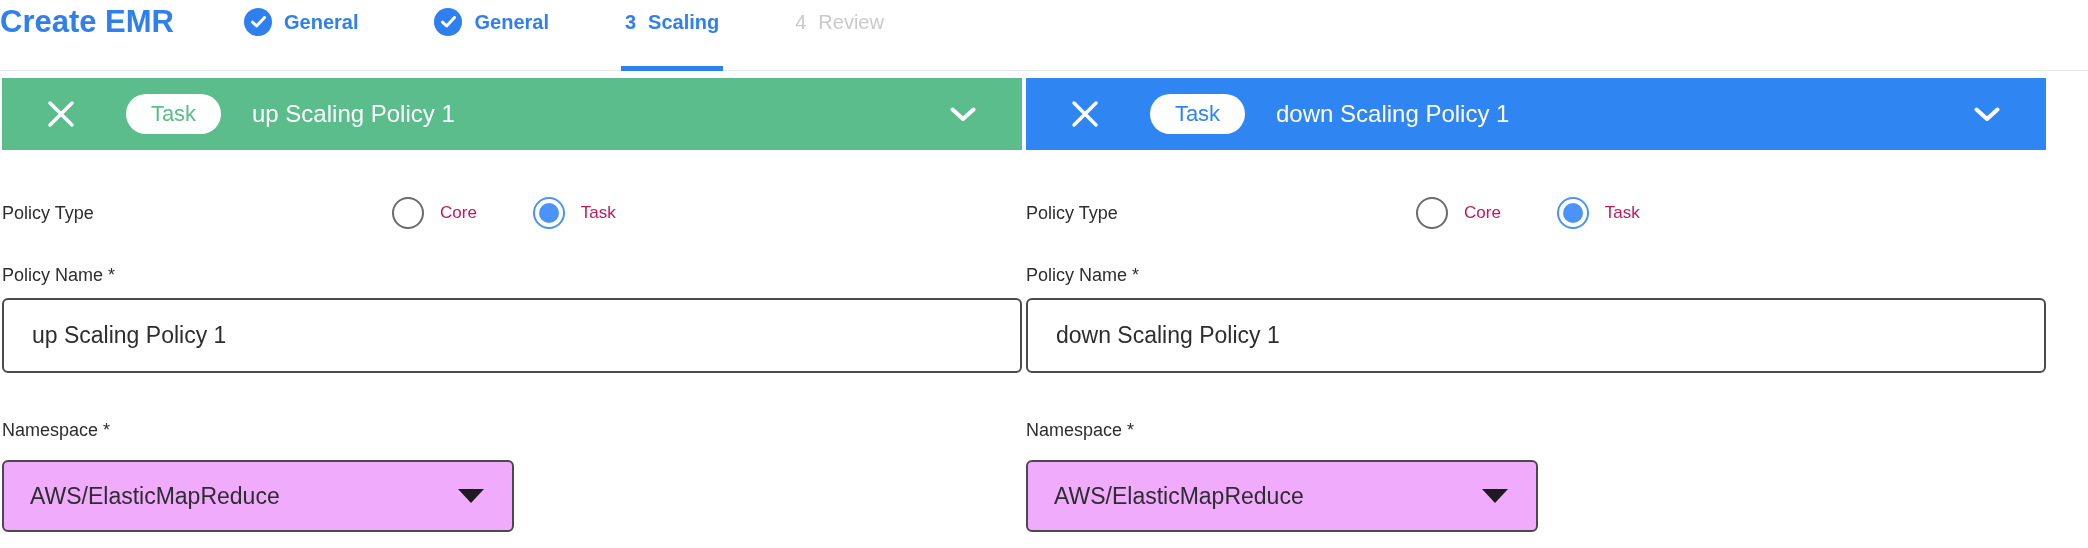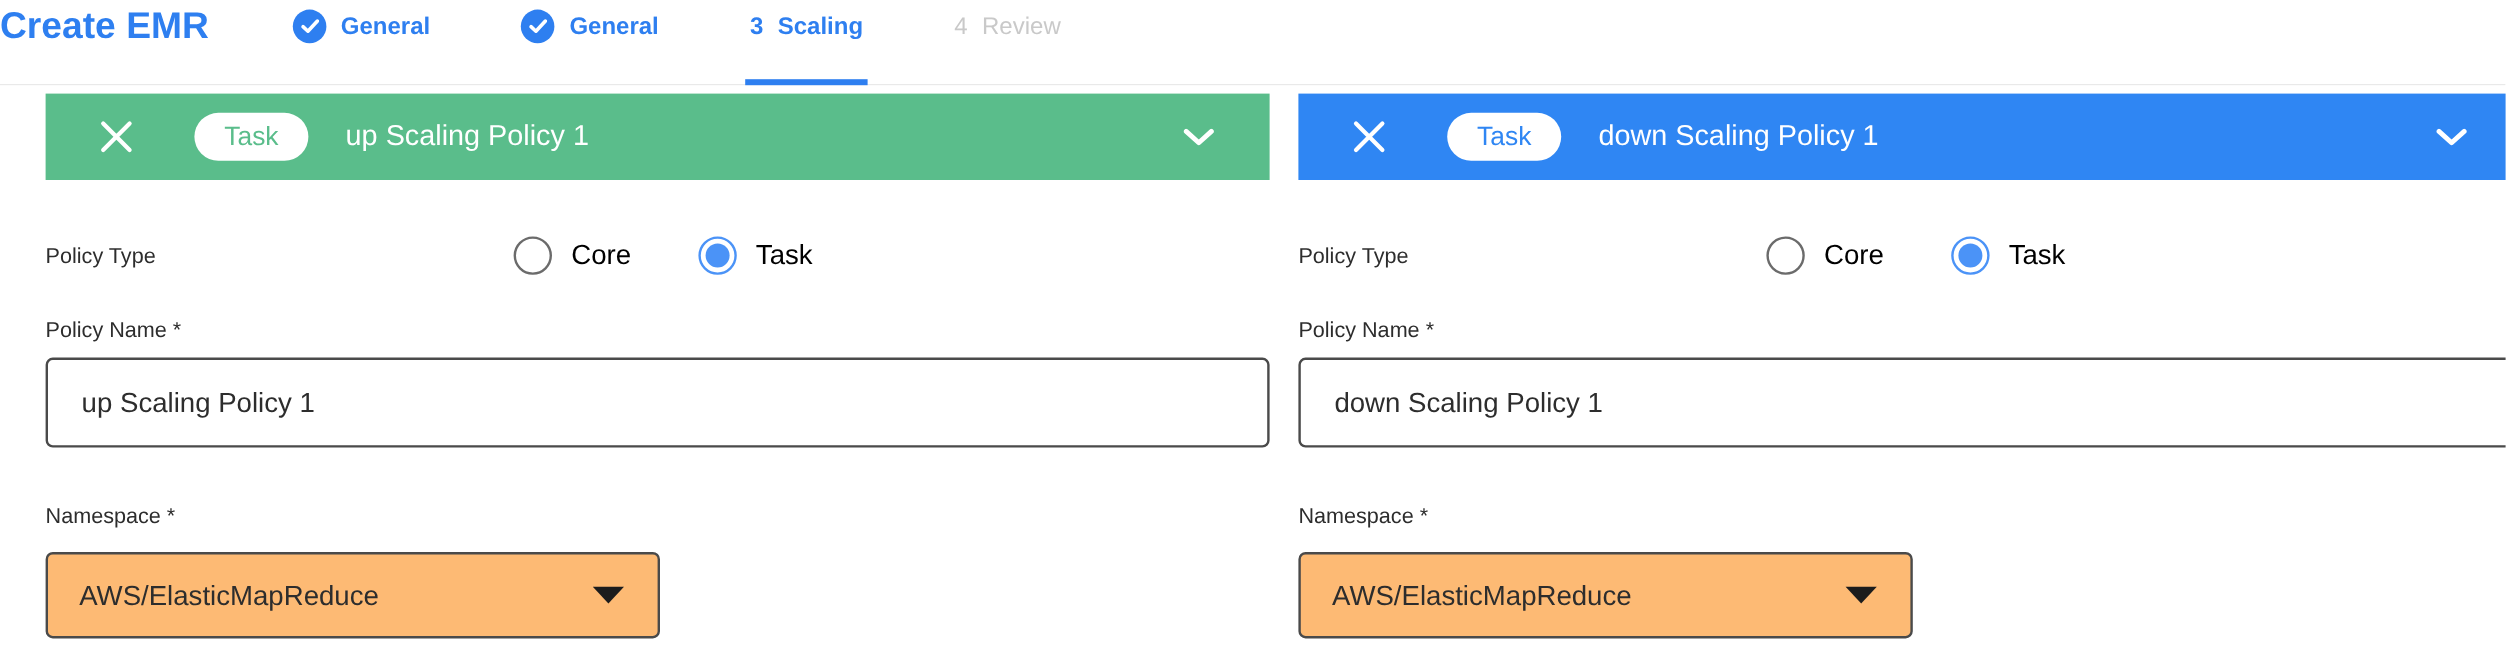--- a/index.html
+++ b/index.html
@@ -13,50 +13,50 @@
   .step { position:relative; display:flex; align-items:center; gap:12px; height:44px;
           font-size:20px; font-weight:600; margin-right:76px; white-space:nowrap; cursor:pointer; }
   .step-done, .step-active { color:#2e7ff0; }
   .step-upcoming { color:#c9c9c9; font-weight:400; }
   .check { width:28px; height:28px; border-radius:50%; background:#2e7ff0;
            display:inline-flex; align-items:center; justify-content:center; flex:0 0 auto; }
   .step-active::after { content:""; position:absolute; left:-4px; right:-4px; top:66px;
                         height:5px; background:#2e7ff0; }
 
   
-  .main { display:grid; grid-template-columns:1020px 1020px; gap:24px; padding:7px 22px 0;margin-left:16px; }
+  .main { display:grid; grid-template-columns:1020px 1020px; gap:4px; padding:7px 2px 0; }
 
   
   .panel-bar { height:72px; display:flex; align-items:center; padding:0 46px 0 45px; color:#fff; }
   .close-btn { display:inline-flex; cursor:pointer; flex:0 0 auto; }
   .pill { min-width:95px; height:40px; border-radius:21px; background:#fff; margin-left:51px;
           padding:0 12px; display:inline-flex; align-items:center; justify-content:center;
           font-size:22px; flex:0 0 auto; }
   .bar-title { margin-left:31px; font-size:24px; flex:1 1 auto; white-space:nowrap; overflow:hidden; }
   .chev { display:inline-flex; cursor:pointer; flex:0 0 auto; }
 
   
   .row-type { position:relative; margin-top:46px; height:33px; display:flex; align-items:center; }
   .field-label { font-size:18px; color:#2d2d2d; display:block; line-height:26px; white-space:nowrap; }
   .radio-group { position:absolute; left:390px; top:0; height:100%; display:flex; align-items:center; gap:56px; }
   .radio-option { display:flex; align-items:center; gap:16px; cursor:pointer; }
   .radio { width:32px; height:32px; border-radius:50%; border:2.5px solid #6b6b6b; background:#fff;
            position:relative; flex:0 0 auto; }
   .radio.selected { border-color:#4b93f7; }
   .radio.selected::after { content:""; position:absolute; inset:4px; border-radius:50%; background:#4b93f7; }
-  .radio-label { font-size:23px; color:#000000; }
+  .radio-label { font-size:17px; color:#be185d; }
 
   .field-name { margin-top:33px; }
   .field-ns { margin-top:44px; }
   .text-input { display:block; margin-top:10px; width:100%; height:75px; border:2px solid #4a4a4a;
                 border-radius:6px; font-size:23px; color:#2d2d2d; padding:0 28px;
                 font-family:"Liberation Sans", sans-serif; background:#fff; outline:none; }
   .select { margin-top:17px; width:512px; height:72px; border:2px solid #4a4a4a; border-radius:6px;
             display:flex; align-items:center; justify-content:space-between;
-            padding:0 28px 0 26px; font-size:23px; cursor:pointer; background:#fdba74; }
+            padding:0 28px 0 26px; font-size:23px; cursor:pointer; background:#f0abfc; }
   .select-arrow { width:0; height:0; border-left:13px solid transparent;
                   border-right:13px solid transparent; border-top:14px solid #1c1c1c; }
 </style>
 </head>
 <body>
 
 <div class="page">
 
   <header class="header">
     <div class="header-inner">

